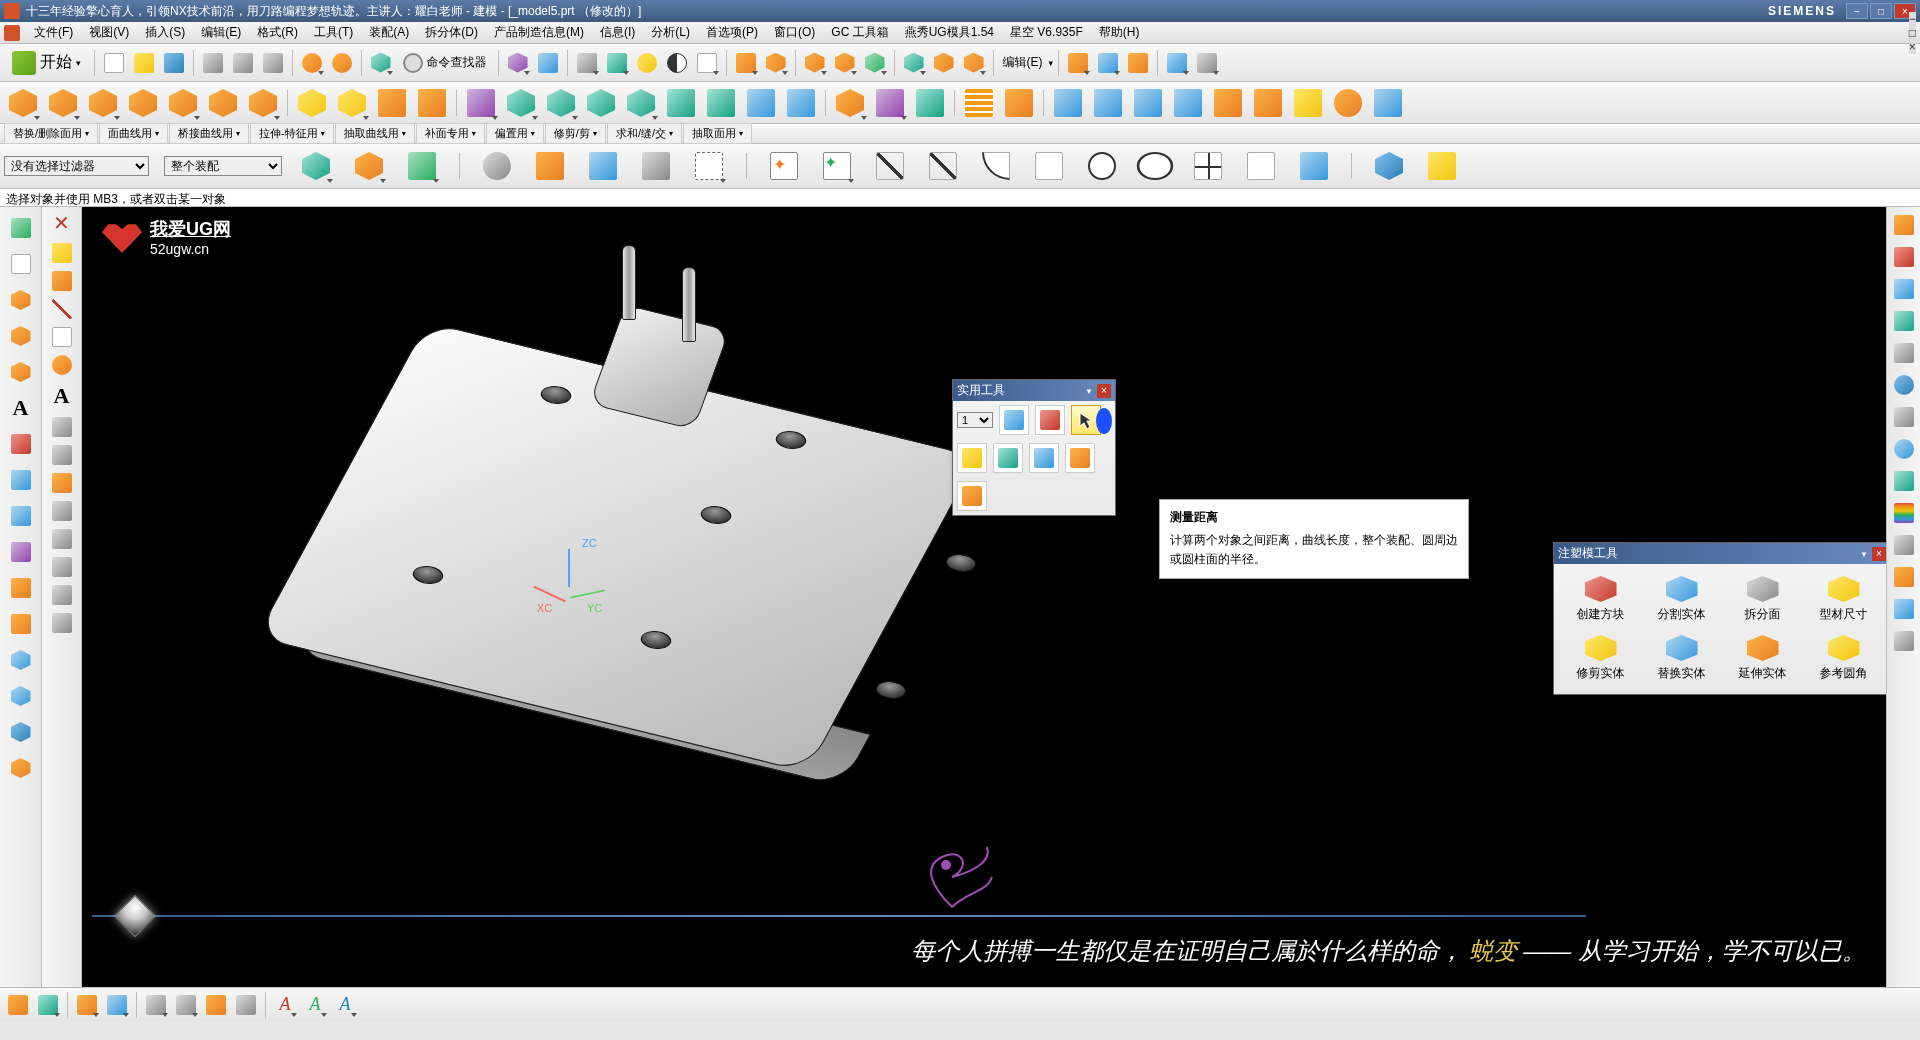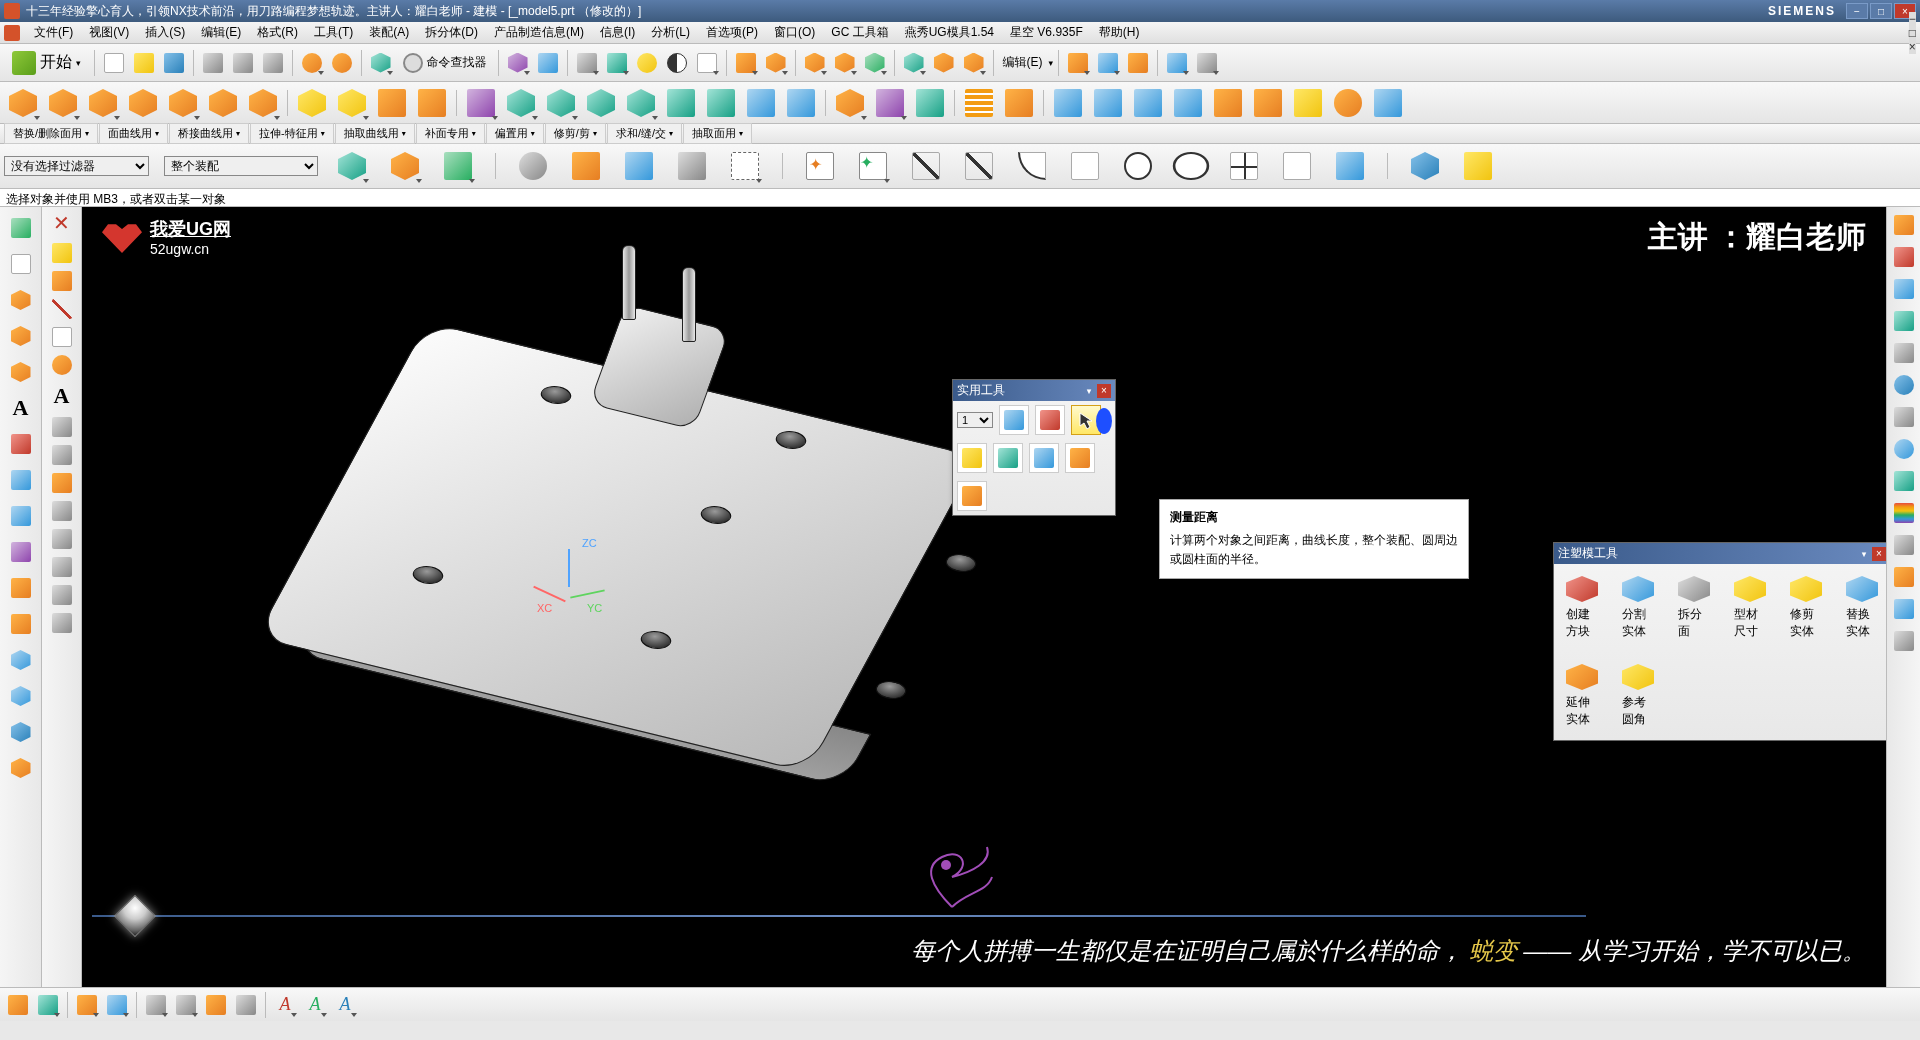--- a/index.html
+++ b/index.html
@@ -36,21 +36,21 @@
 
 
 .subtool-row { background: linear-gradient(#f8f8f8, #e5e5e5); border-bottom: 1px solid #bbb; display: flex; align-items: center; font-size: 11px; padding: 1px 4px; height: 20px; gap: 1px; }
 .subtool-tab { padding: 2px 8px; border: 1px solid #ccc; background: #f0f0f0; cursor: pointer; display: flex; align-items: center; }
 .subtool-tab .arrow { margin-left: 3px; font-size: 8px; }
 
 
 .filter-row { background: linear-gradient(#f8f8f8, #e5e5e5); border-bottom: 1px solid #bbb; display: flex; align-items: center; padding: 3px 4px; gap: 15px; }
 .filter-select { font-size: 12px; padding: 1px 2px; border: 1px solid #888; }
 .filter-select.w1 { width: 145px; }
-.filter-select.w2 { width: 154px; }
+.filter-select.w2 { width: 118px; }
 
 
 .status-line { background: #fff; border-bottom: 1px solid #bbb; font-size: 12px; padding: 2px 6px; height: 18px; }
 
 
 .main-wrap { display: flex; height: 780px; position: relative; }
 .left-rail { width: 42px; background: linear-gradient(90deg, #f5f5f5, #e8e8e8); border-right: 1px solid #bbb; display: flex; flex-direction: column; align-items: center; padding-top: 4px; gap: 2px; }
 .left-rail .rail-btn { width: 34px; height: 34px; border: 1px solid transparent; display: flex; align-items: center; justify-content: center; cursor: pointer; }
 .left-rail2 { width: 40px; background: linear-gradient(90deg, #f5f5f5, #e8e8e8); border-right: 1px solid #bbb; display: flex; flex-direction: column; align-items: center; padding-top: 4px; gap: 8px; }
 .viewport { flex: 1; background: #000; position: relative; overflow: hidden; }
@@ -68,21 +68,21 @@
 .float-panel .fp-title .dd { width: 12px; text-align: center; font-size: 9px; cursor: pointer; margin-right: 2px; }
 .float-panel .util-row { display: flex; align-items: center; gap: 6px; padding: 4px; }
 .util-sel { width: 36px; font-size: 11px; border: 1px solid #888; }
 .util-btn { width: 30px; height: 30px; border: 1px solid #ccc; display: flex; align-items: center; justify-content: center; cursor: pointer; background: #fff; }
 .util-btn.hl { background: linear-gradient(#fffacd, #ffe766); border-color: #d4a017; position: relative; }
 
 .tooltip-box { position: absolute; background: #fff; border: 1px solid #aaa; box-shadow: 2px 2px 6px rgba(0,0,0,0.3); padding: 8px 10px; font-size: 12px; line-height: 1.6; width: 310px; }
 .tooltip-box .tt-title { font-weight: bold; margin-bottom: 4px; }
 
 
-.mold-grid { display: grid; grid-template-columns: repeat(6, 1fr); gap: 16px; padding: 8px; }
+.mold-grid { display: grid; grid-template-columns: repeat(4, 1fr); gap: 4px; padding: 8px; }
 .mold-item { display: flex; flex-direction: column; align-items: center; gap: 4px; font-size: 12px; cursor: pointer; padding: 4px; }
 .mold-item .mi-icon { width: 32px; height: 26px; }
 
 
 .logo-overlay { position: absolute; top: 10px; left: 20px; color: #fff; display: flex; align-items: center; gap: 8px; }
 .logo-overlay .heart { width: 40px; height: 32px; background: #d4362e; clip-path: polygon(50% 100%, 0 35%, 15% 10%, 35% 10%, 50% 25%, 65% 10%, 85% 10%, 100% 35%); }
 .logo-overlay .logo-text { font-size: 18px; font-weight: bold; text-decoration: underline; }
 .logo-overlay .logo-sub { font-size: 14px; }
 .teacher-overlay { position: absolute; top: 10px; right: 20px; color: #fff; font-size: 30px; font-weight: bold; }
 .quote-overlay { position: absolute; bottom: 20px; left: 20px; right: 20px; color: #fff; font-size: 24px; font-style: italic; text-align: right; font-family: KaiTi, serif; }
@@ -638,21 +638,20 @@
   </div>
 
   <div class="viewport">
     <div class="logo-overlay">
       <div class="heart"></div>
       <div>
         <div class="logo-text">我爱UG网</div>
         <div class="logo-sub">52ugw.cn</div>
       </div>
     </div>
-    <div class="teacher-overlay">主讲 ：耀白老师</div>
 
     <div class="model-shape">
       <div class="model-side"></div>
       <div class="model-base"></div>
       <div class="boss" style="top:80px;left:285px"></div>
       <div class="pin" style="top:8px;left:300px"></div>
       <div class="pin" style="top:30px;left:360px"></div>
       <div class="hole" style="top:150px;left:220px"></div>
       <div class="hole" style="top:195px;left:455px"></div>
       <div class="hole" style="top:270px;left:380px"></div>

